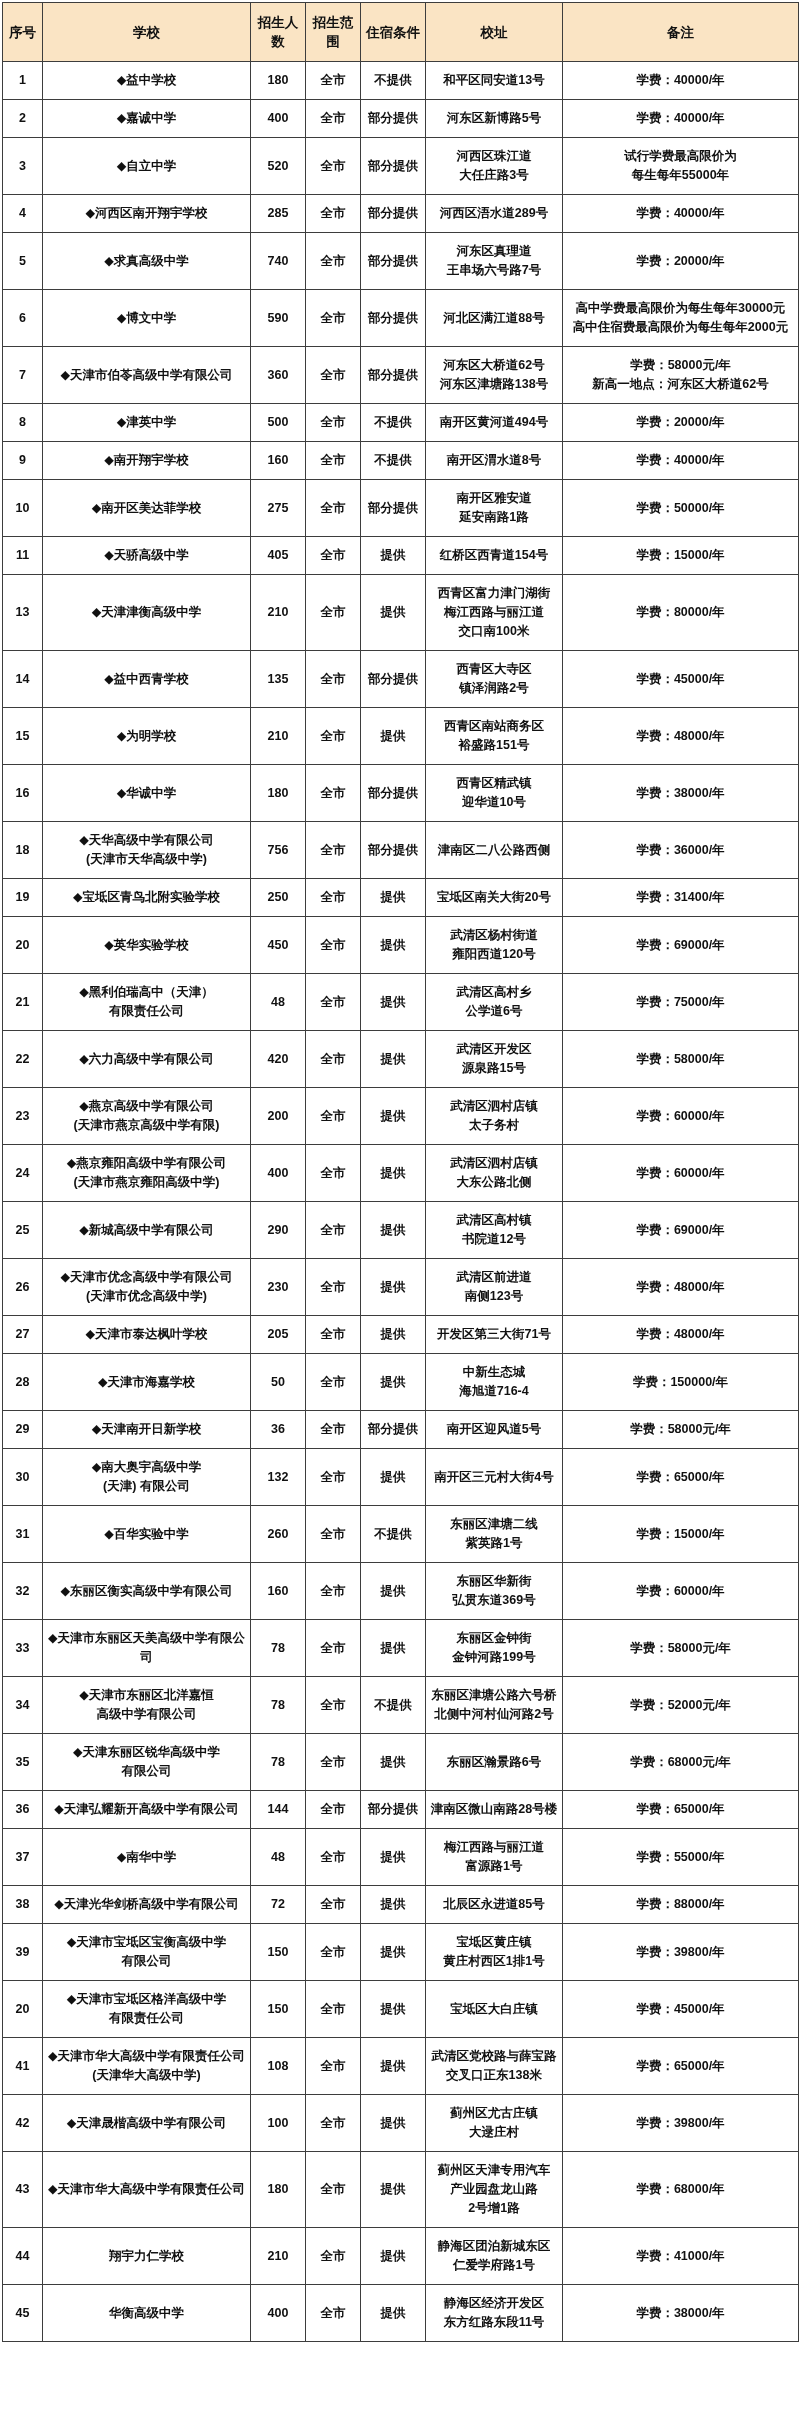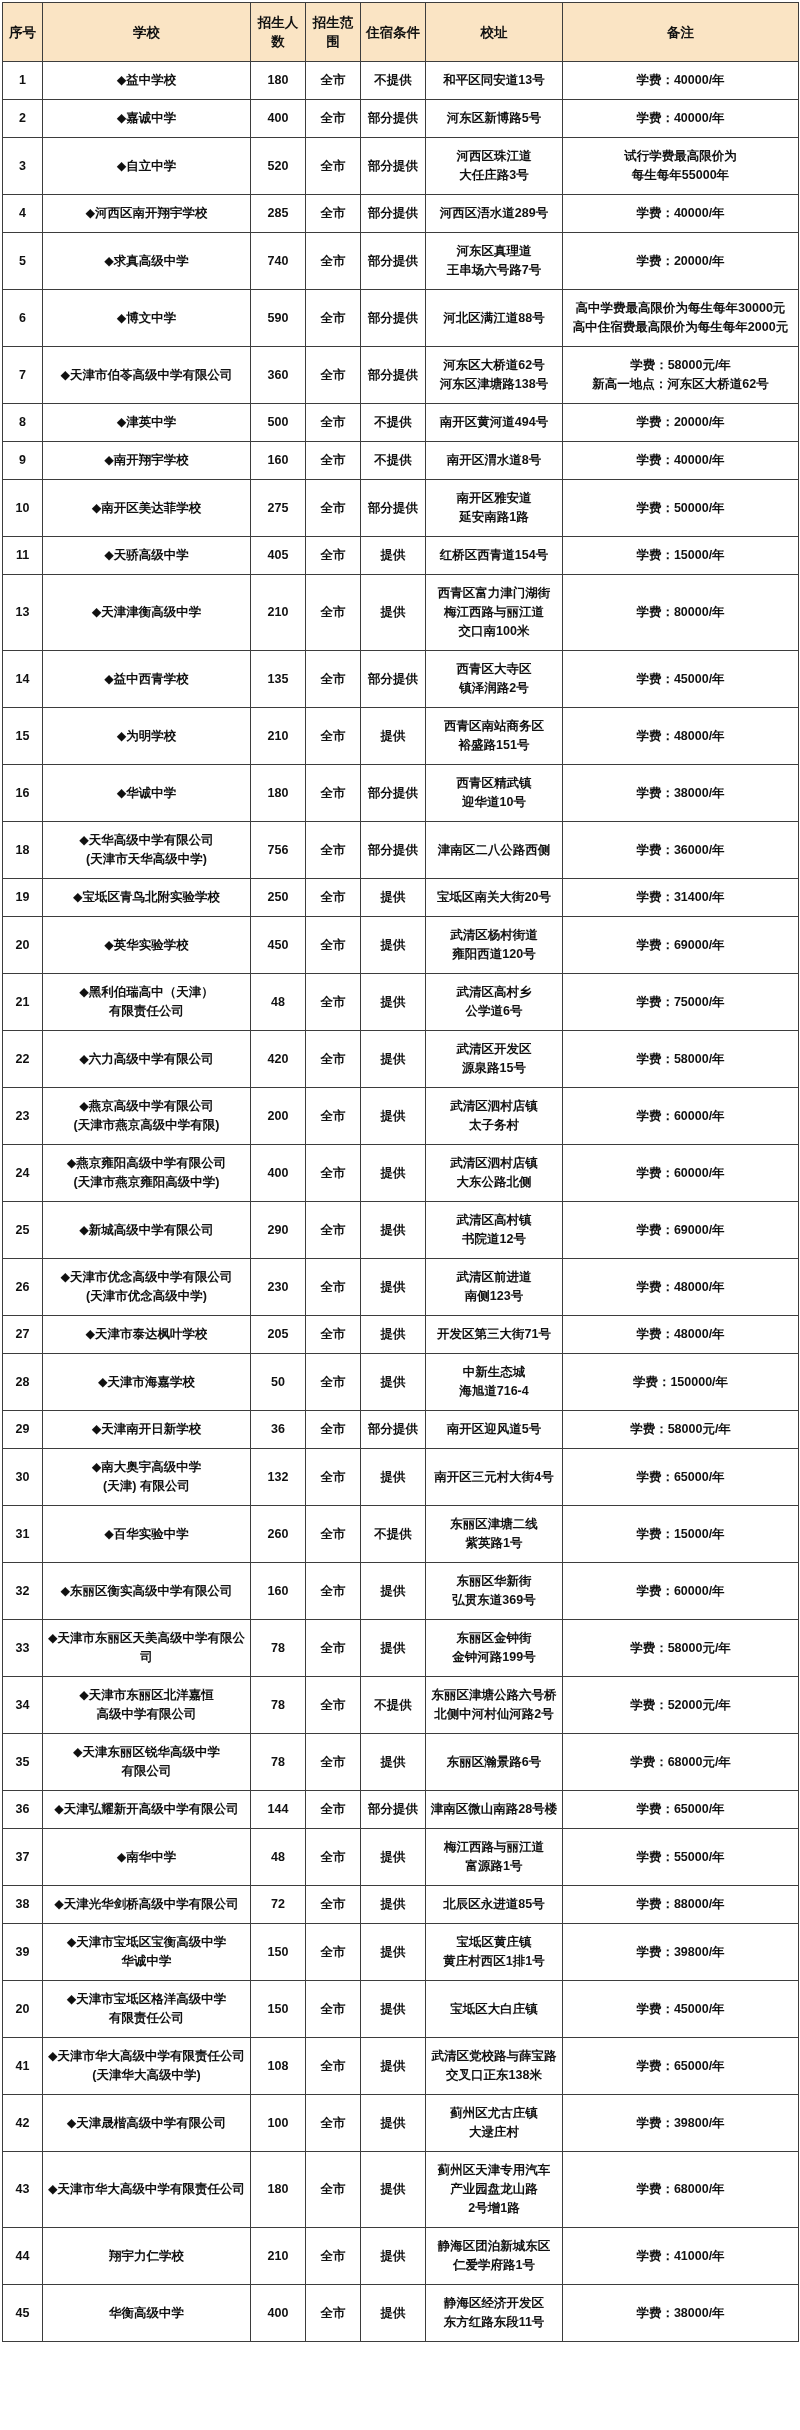--- a/index.html
+++ b/index.html
@@ -465,21 +465,21 @@
     <td>72</td>
     <td>全市</td>
     <td>提供</td>
     <td>北辰区永进道85号</td>
     <td>学费：88000/年</td>
   </tr>
 
   <tr>
     <td>39</td>
     <td>◆天津市宝坻区宝衡高级中学
-华诚中学</td>
+有限公司</td>
     <td>150</td>
     <td>全市</td>
     <td>提供</td>
     <td>宝坻区黄庄镇
 黄庄村西区1排1号</td>
     <td>学费：39800/年</td>
   </tr>
 
   <tr>
     <td>20</td>

